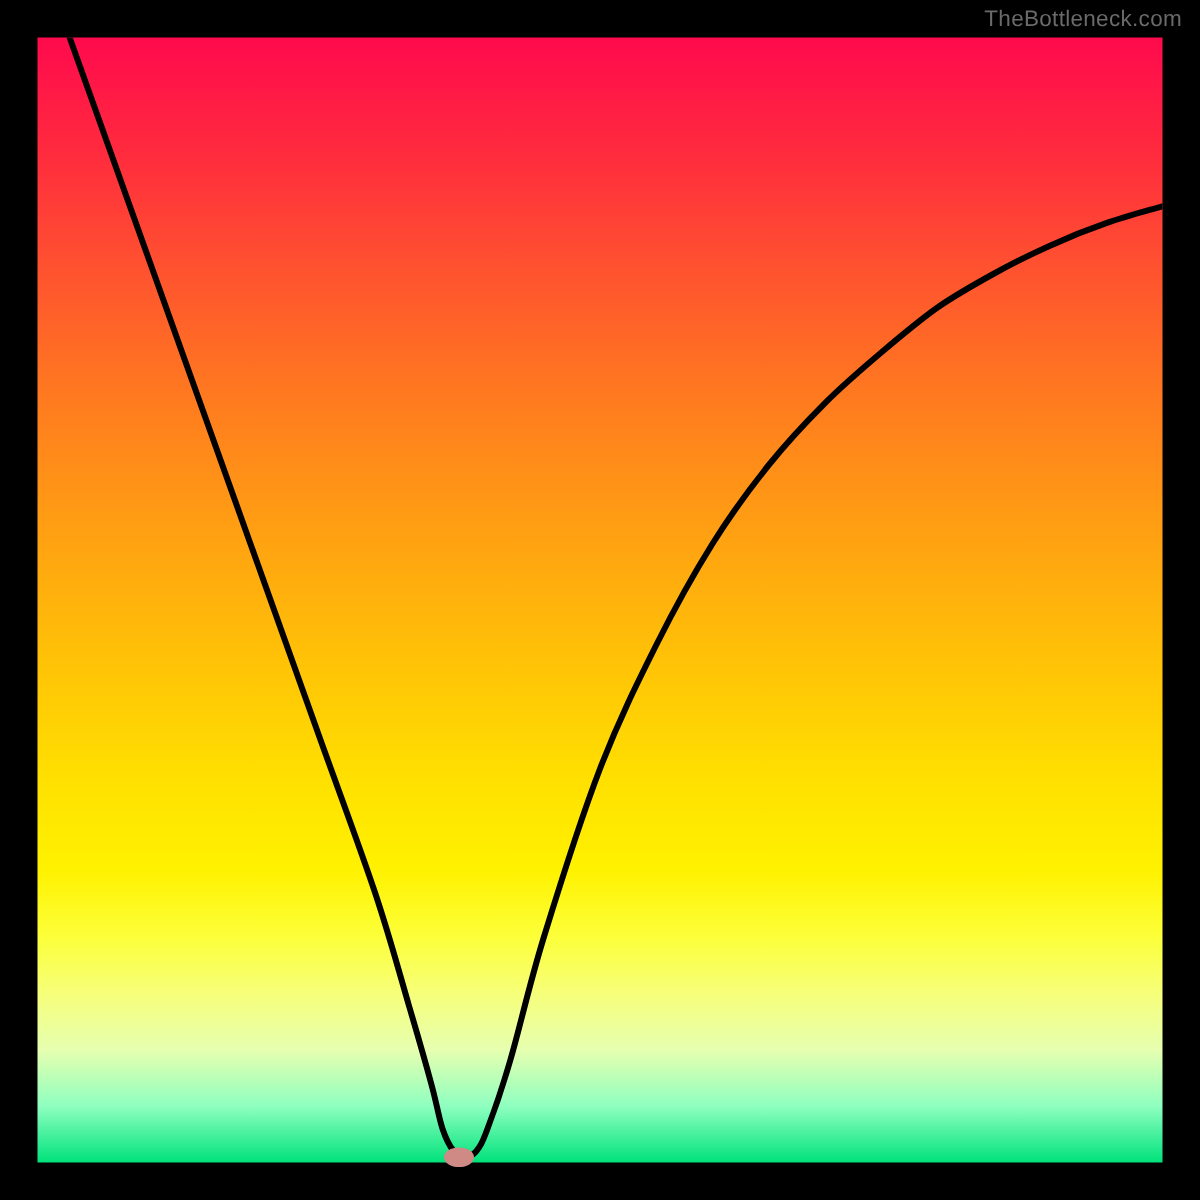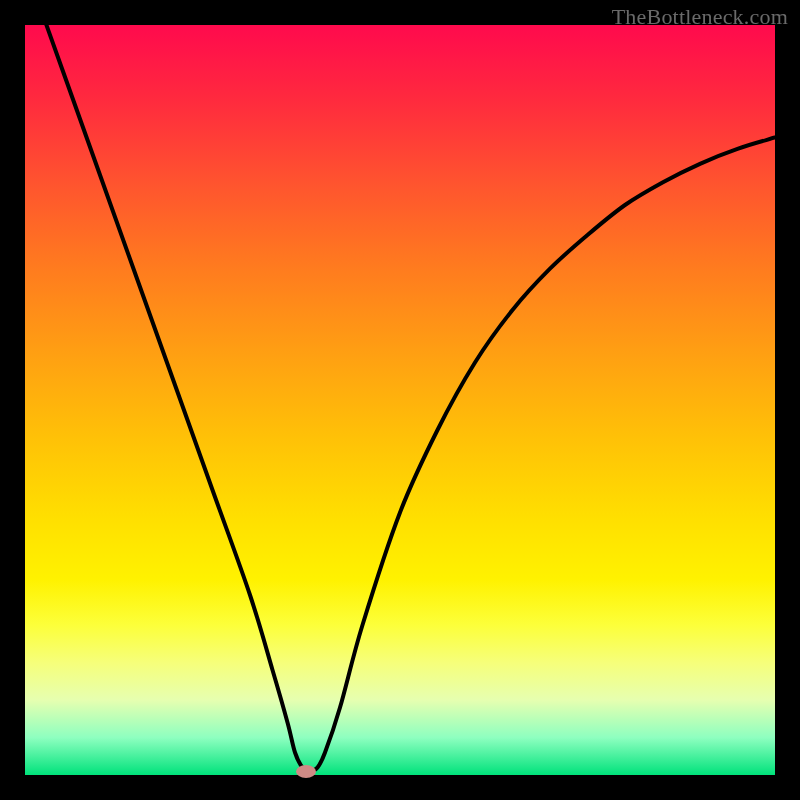--- a/index.html
+++ b/index.html
@@ -15,25 +15,24 @@
     position: relative;
     width: 800px;
     height: 800px;
     background: #000;
   }
   .watermark {
     position: absolute;
     top: 4px;
     right: 12px;
     color: #6a6a6a;
-    font-size: 22px;
+    font-size: 15px;
     font-weight: 500;
     letter-spacing: 0.2px;
     z-index: 10;
-    font-family: Liberation Serif, serif;
   }
   .plot {
     position: absolute;
     left: 25px;
     top: 25px;
     width: 750px;
     height: 750px;
   }
   .gradient-bg {
     position: absolute;

